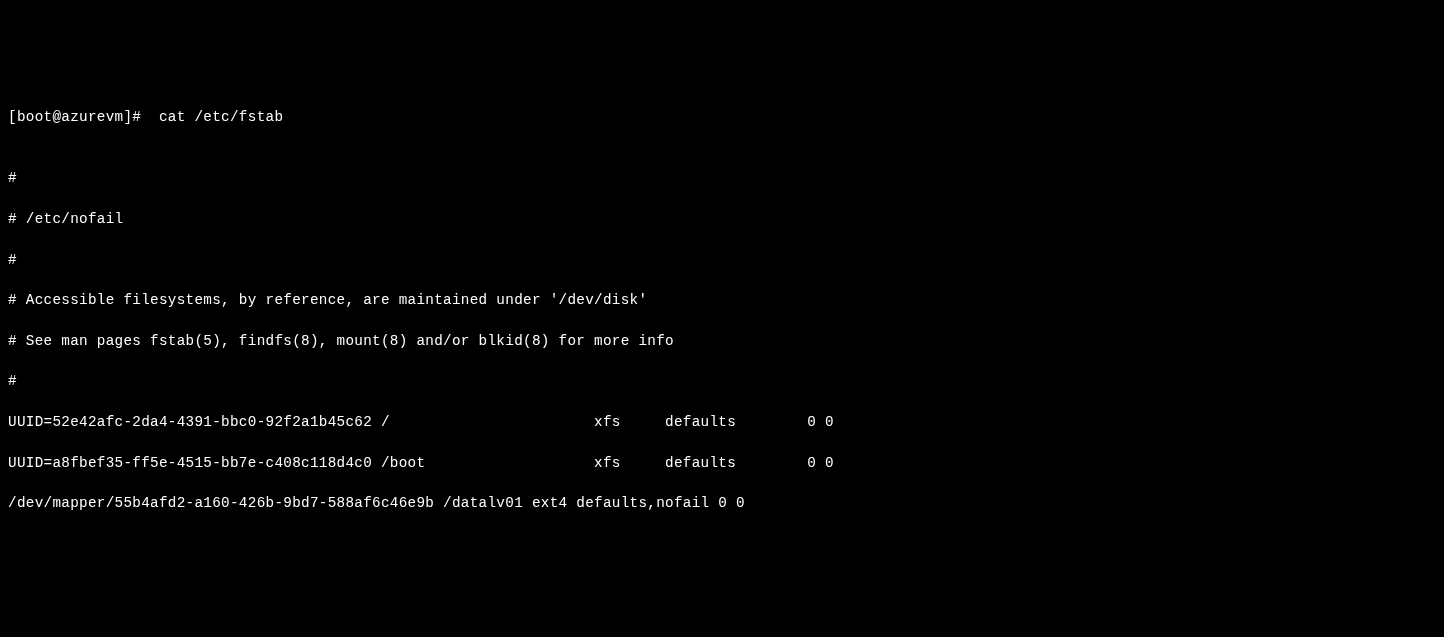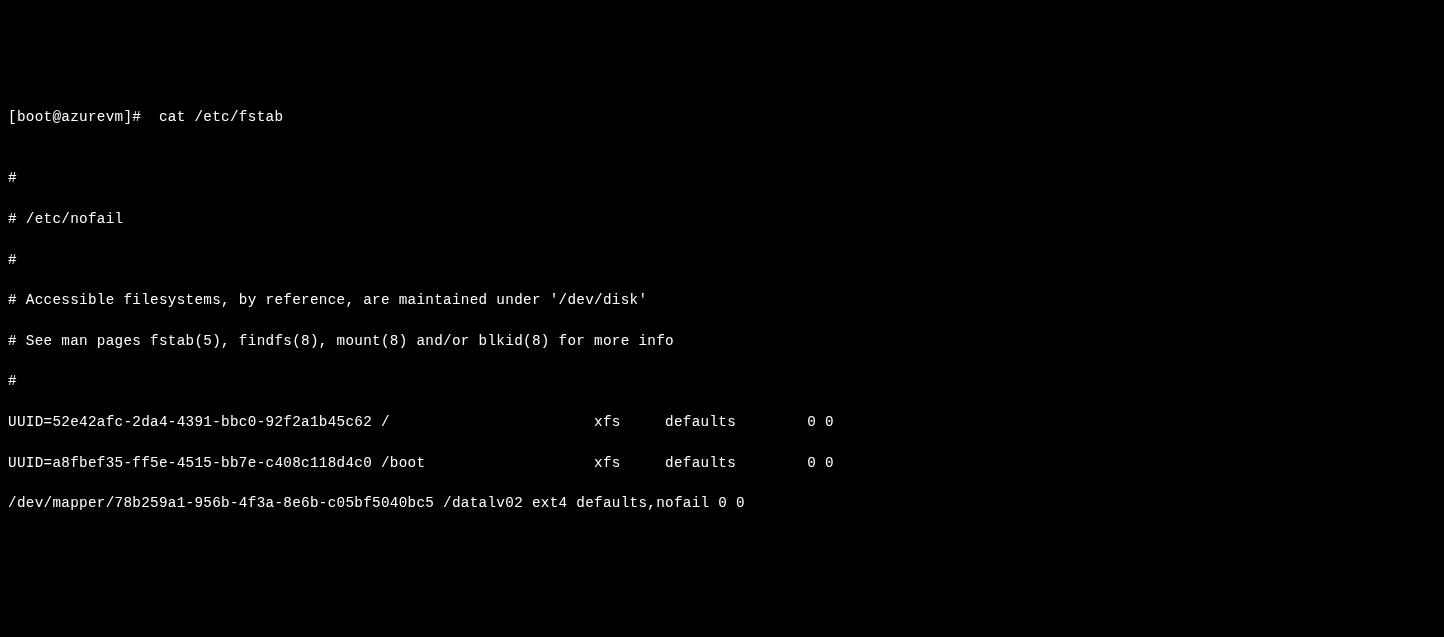--- a/index.html
+++ b/index.html
@@ -33,21 +33,21 @@
 <span class="line">[boot@azurevm]#  cat /etc/fstab</span>
 <span class="line"></span>
 <span class="line">#</span>
 <span class="line"># /etc/nofail</span>
 <span class="line">#</span>
 <span class="line"># Accessible filesystems, by reference, are maintained under '/dev/disk'</span>
 <span class="line"># See man pages fstab(5), findfs(8), mount(8) and/or blkid(8) for more info</span>
 <span class="line">#</span>
 <span class="line">UUID=52e42afc-2da4-4391-bbc0-92f2a1b45c62 /                       xfs     defaults        0 0</span>
 <span class="line">UUID=a8fbef35-ff5e-4515-bb7e-c408c118d4c0 /boot                   xfs     defaults        0 0</span>
-<span class="line">/dev/mapper/78b259a1-956b-4f3a-8e6b-c05bf5040bc5 /datalv02 ext4 defaults,nofail 0 0</span>
+<span class="line">/dev/mapper/55b4afd2-a160-426b-9bd7-588af6c46e9b /datalv01 ext4 defaults,nofail 0 0</span>
 
 
 
 
 
 
 <span class="line"></span>
 
 <span class="line"></span>
 

